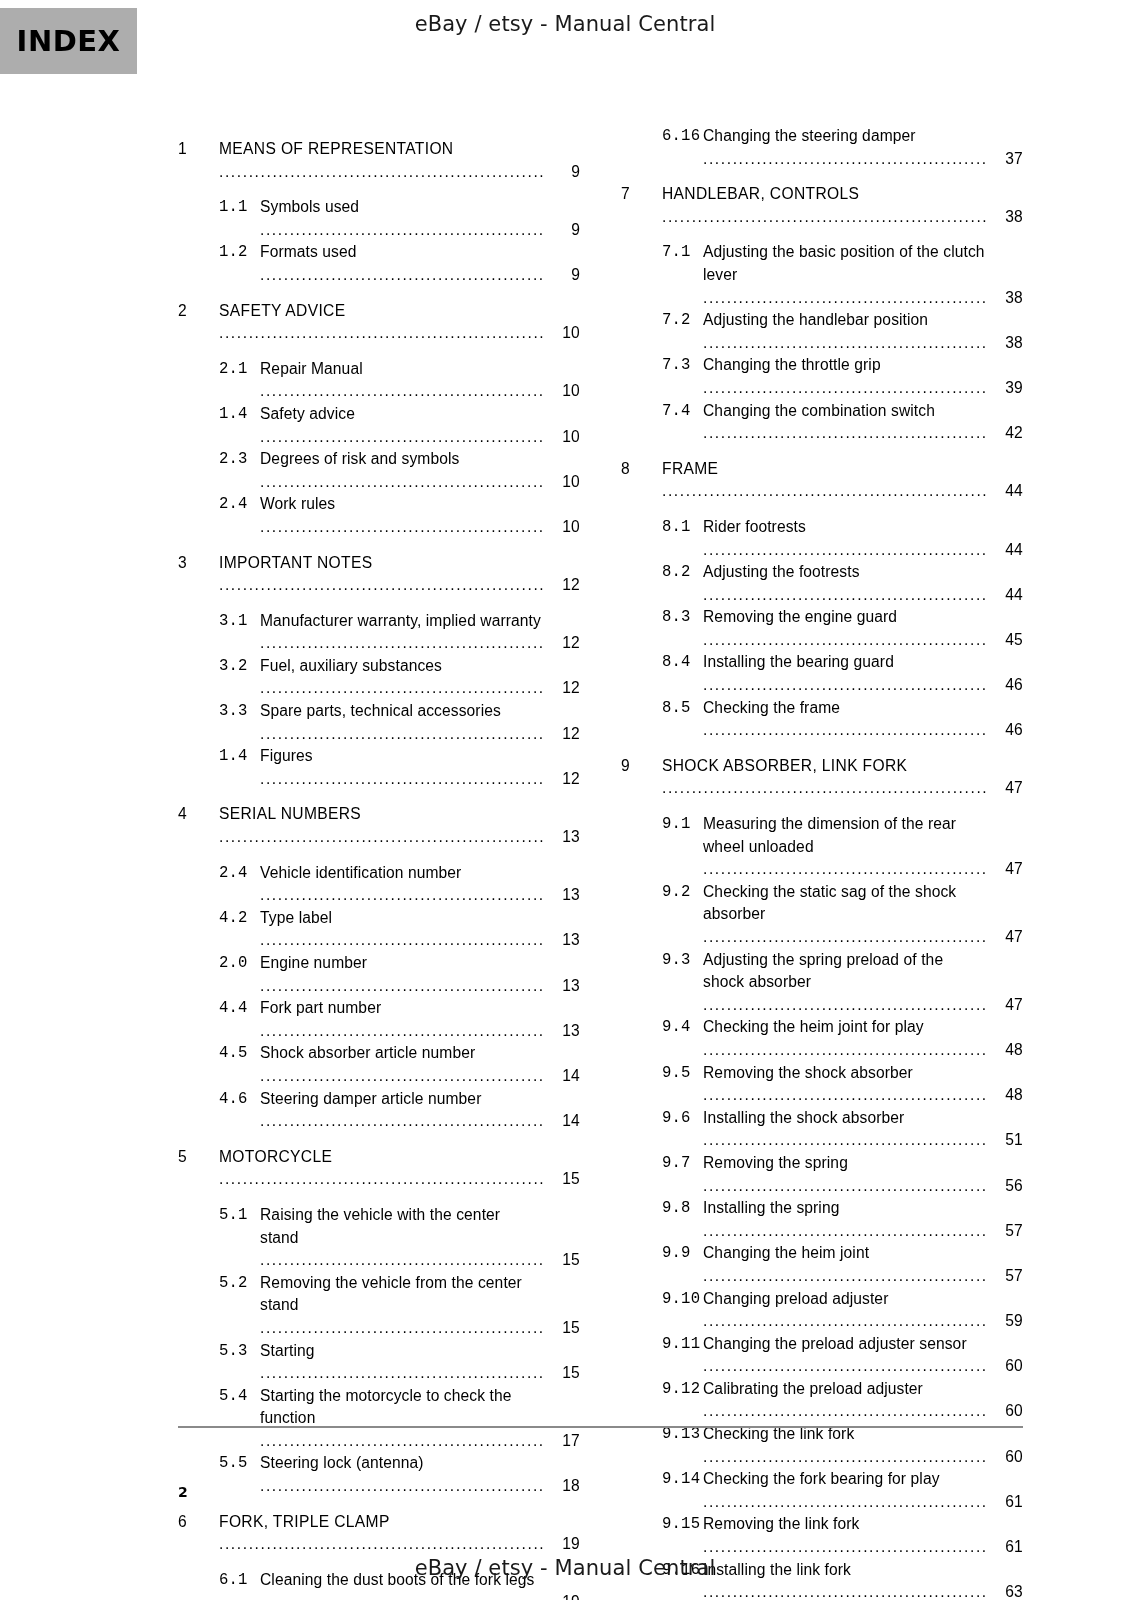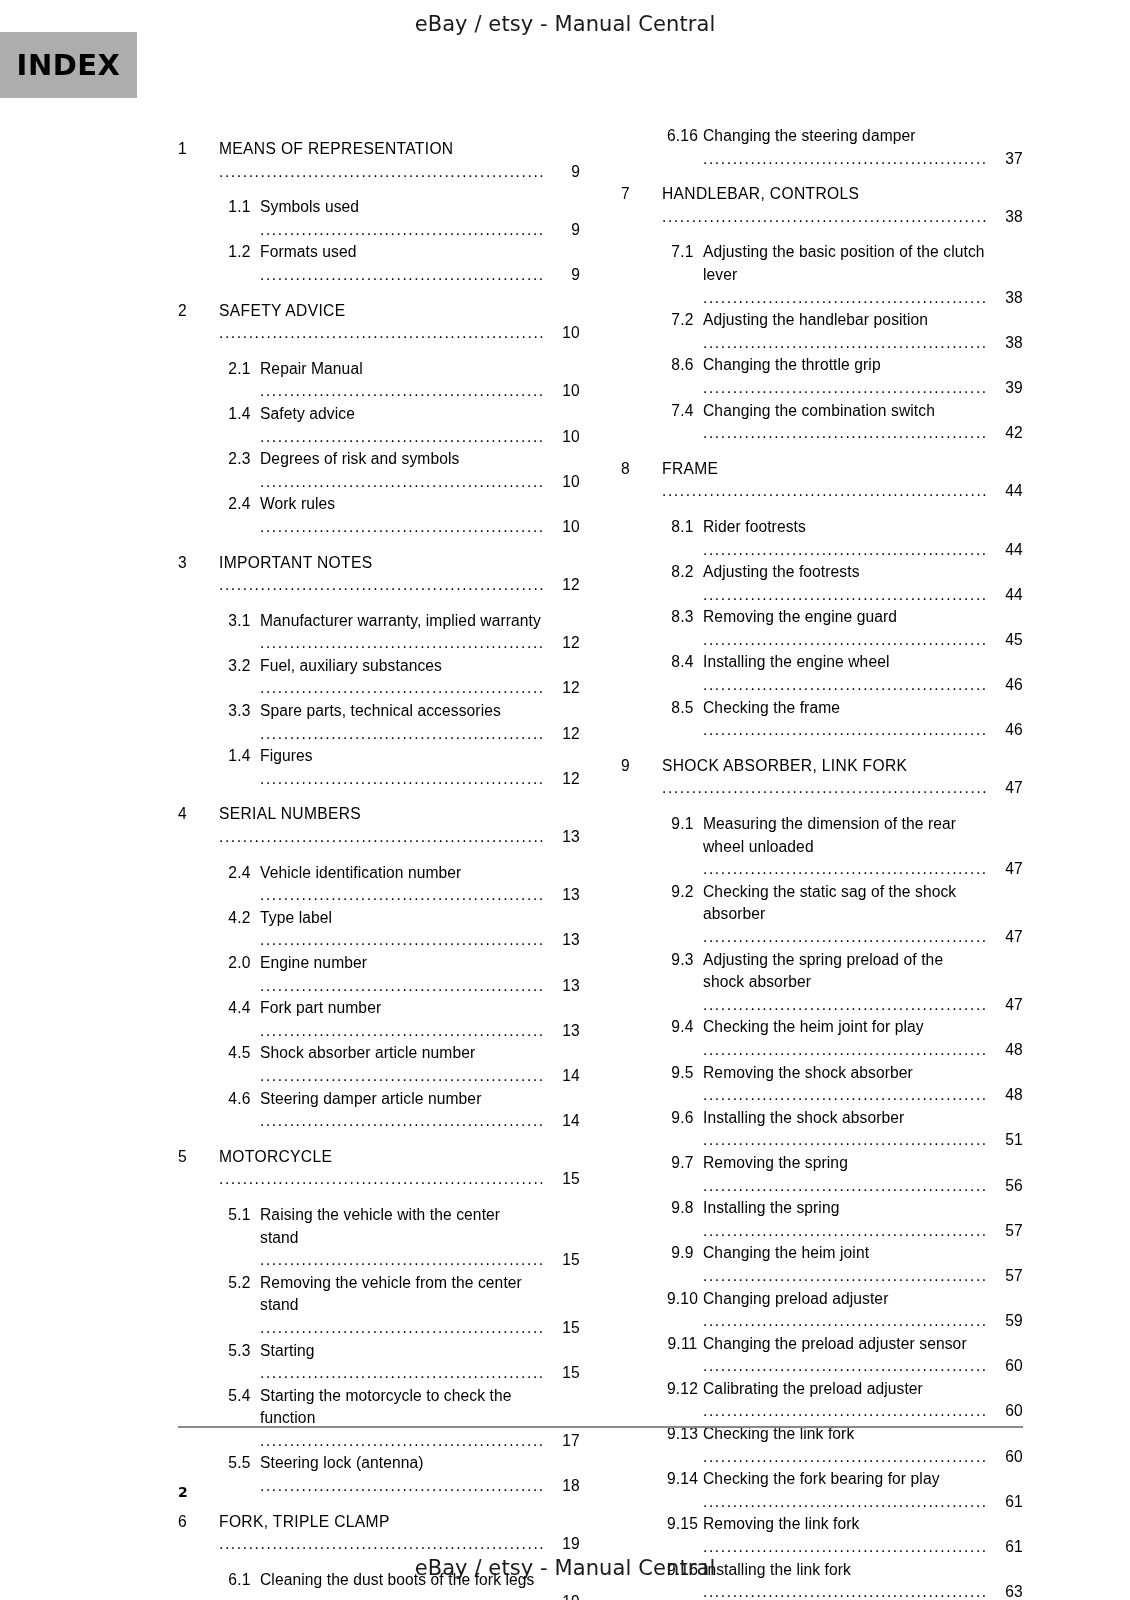--- a/index.html
+++ b/index.html
@@ -21,21 +21,20 @@
   .index-tab {
     position: absolute;
     left: 0;
     top: 8px;
     width: 137px;
     height: 66px;
     background: #adadad;
     display: flex;
     align-items: center;
     justify-content: center;
-    margin-top: 24px;
   }
   .index-tab .label {
     font-family: "DejaVu Sans", sans-serif;
     font-weight: bold;
     font-size: 29px;
     letter-spacing: 0.5px;
     color: #000;
   }
   .watermark-top {
     position: absolute;
@@ -92,22 +91,23 @@
   }
   .entry.lvl1 .title {
     flex: 1 1 auto;
     letter-spacing: 0.35px;
   }
   
   .entry.lvl2 .num {
     width: 41px;
     flex: 0 0 41px;
     margin-left: 41px;
-    text-align: center;
+    text-align: left;
     letter-spacing: 0.2px;
+    font-family: Liberation Mono, monospace;
   }
   .entry.lvl2 .title {
     flex: 1 1 auto;
     letter-spacing: 0.1px;
   }
 
   .title {
     position: relative;
     min-width: 0;
     overflow: hidden;
@@ -316,21 +316,21 @@
         <span class="num">7.1</span>
         <span class="title"><span class="ttext">Adjusting the basic position of the clutch lever</span><span class="leader"> ..........................................................................................</span></span>
         <span class="page">38</span>
       </div>
       <div class="entry lvl2">
         <span class="num">7.2</span>
         <span class="title"><span class="ttext">Adjusting the handlebar position</span><span class="leader"> ..........................................................................................</span></span>
         <span class="page">38</span>
       </div>
       <div class="entry lvl2">
-        <span class="num">8.6</span>
+        <span class="num">7.3</span>
         <span class="title"><span class="ttext">Changing the throttle grip</span><span class="leader"> ..........................................................................................</span></span>
         <span class="page">39</span>
       </div>
       <div class="entry lvl2">
         <span class="num">7.4</span>
         <span class="title"><span class="ttext">Changing the combination switch</span><span class="leader"> ..........................................................................................</span></span>
         <span class="page">42</span>
       </div>
       <div class="entry lvl1">
         <span class="num">8</span>
@@ -347,21 +347,21 @@
         <span class="title"><span class="ttext">Adjusting the footrests</span><span class="leader"> ..........................................................................................</span></span>
         <span class="page">44</span>
       </div>
       <div class="entry lvl2">
         <span class="num">8.3</span>
         <span class="title"><span class="ttext">Removing the engine guard</span><span class="leader"> ..........................................................................................</span></span>
         <span class="page">45</span>
       </div>
       <div class="entry lvl2">
         <span class="num">8.4</span>
-        <span class="title"><span class="ttext">Installing the engine wheel</span><span class="leader"> ..........................................................................................</span></span>
+        <span class="title"><span class="ttext">Installing the bearing guard</span><span class="leader"> ..........................................................................................</span></span>
         <span class="page">46</span>
       </div>
       <div class="entry lvl2">
         <span class="num">8.5</span>
         <span class="title"><span class="ttext">Checking the frame</span><span class="leader"> ..........................................................................................</span></span>
         <span class="page">46</span>
       </div>
       <div class="entry lvl1">
         <span class="num">9</span>
         <span class="title"><span class="ttext">SHOCK ABSORBER, LINK FORK</span><span class="leader"> ..........................................................................................</span></span>

